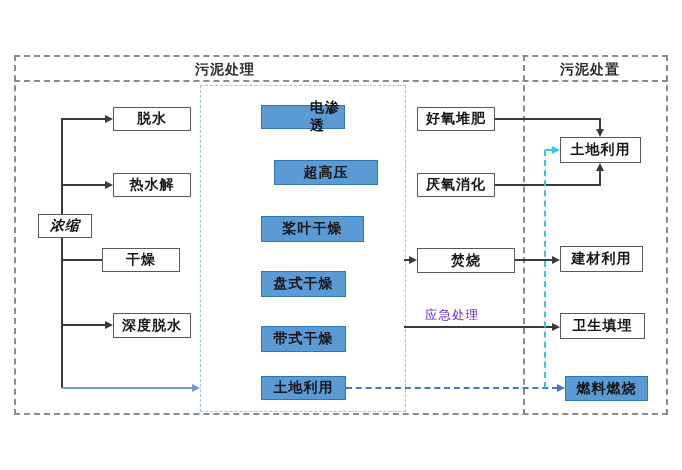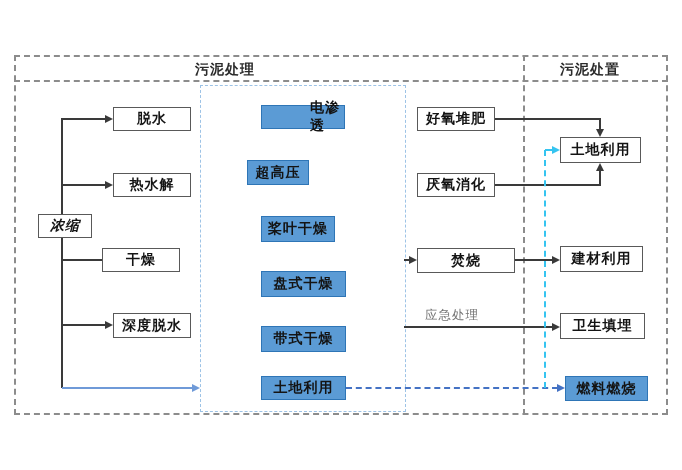--- a/index.html
+++ b/index.html
@@ -44,21 +44,21 @@
   .ln-cyandash-v{border-left:2px dashed #35c4f0;width:0;background:none;}
   .ln-cyandash-h{border-top:2px dashed #35c4f0;height:0;background:none;}
   .arr{position:absolute;width:0;height:0;z-index:1;}
   .arr-r{border-top:4px solid transparent;border-bottom:4px solid transparent;border-left:8px solid #3a3a3a;}
   .arr-d{border-left:4px solid transparent;border-right:4px solid transparent;border-top:8px solid #3a3a3a;}
   .arr-u{border-left:4px solid transparent;border-right:4px solid transparent;border-bottom:8px solid #3a3a3a;}
   .arr-r.blue{border-left-color:#4472c4;}
   .arr-r.lblue{border-left-color:#6f9ad8;}
   .arr-r.cyan{border-left-color:#35c4f0;}
   .edge-label{
-    position:absolute;font-size:12.5px;color:#737373;z-index:2;
+    position:absolute;font-size:12.5px;color:#6d28d9;z-index:2;
     letter-spacing:1px;font-weight:normal;
   }
 </style>
 </head>
 <body>
 
 <div class="stage">
 
   <div class="outer-frame"></div>
   <div class="header-sep"></div>
@@ -111,22 +111,22 @@
   <div class="arr arr-r cyan" style="left:552px;top:146px;"></div>
 
   <div class="node node-white" style="left:38px;top:214px;width:54px;height:24px;font-style:italic;">浓缩</div>
 
   <div class="node node-white" style="left:113px;top:107px;width:78px;height:24px;">脱水</div>
   <div class="node node-white" style="left:113px;top:173px;width:78px;height:24px;">热水解</div>
   <div class="node node-white" style="left:102px;top:248px;width:78px;height:24px;">干燥</div>
   <div class="node node-white" style="left:113px;top:313px;width:78px;height:25px;">深度脱水</div>
 
   <div class="node node-blue" style="left:261px;top:105px;width:84px;height:24px;padding-left:48px;">电渗透</div>
-  <div class="node node-blue" style="left:247px;top:160px;width:62px;height:25px;">超高压</div>
-  <div class="node node-blue" style="left:261px;top:216px;width:74px;height:26px;">桨叶干燥</div>
+  <div class="node node-blue" style="left:274px;top:160px;width:104px;height:25px;">超高压</div>
+  <div class="node node-blue" style="left:261px;top:216px;width:103px;height:26px;">桨叶干燥</div>
   <div class="node node-blue" style="left:261px;top:326px;width:85px;height:26px;">带式干燥</div>
   <div class="node node-blue" style="left:261px;top:271px;width:85px;height:26px;">盘式干燥</div>
   <div class="node node-blue" style="left:261px;top:376px;width:85px;height:24px;">土地利用</div>
 
   <div class="node node-white" style="left:417px;top:107px;width:78px;height:24px;">好氧堆肥</div>
   <div class="node node-white" style="left:417px;top:173px;width:78px;height:24px;text-align:center;">厌氧消化</div>
   <div class="node node-white" style="left:417px;top:248px;width:98px;height:25px;">焚烧</div>
 
   <div class="node node-white" style="left:560px;top:137px;width:81px;height:26px;">土地利用</div>
   <div class="node node-white" style="left:560px;top:246px;width:83px;height:26px;">建材利用</div>

